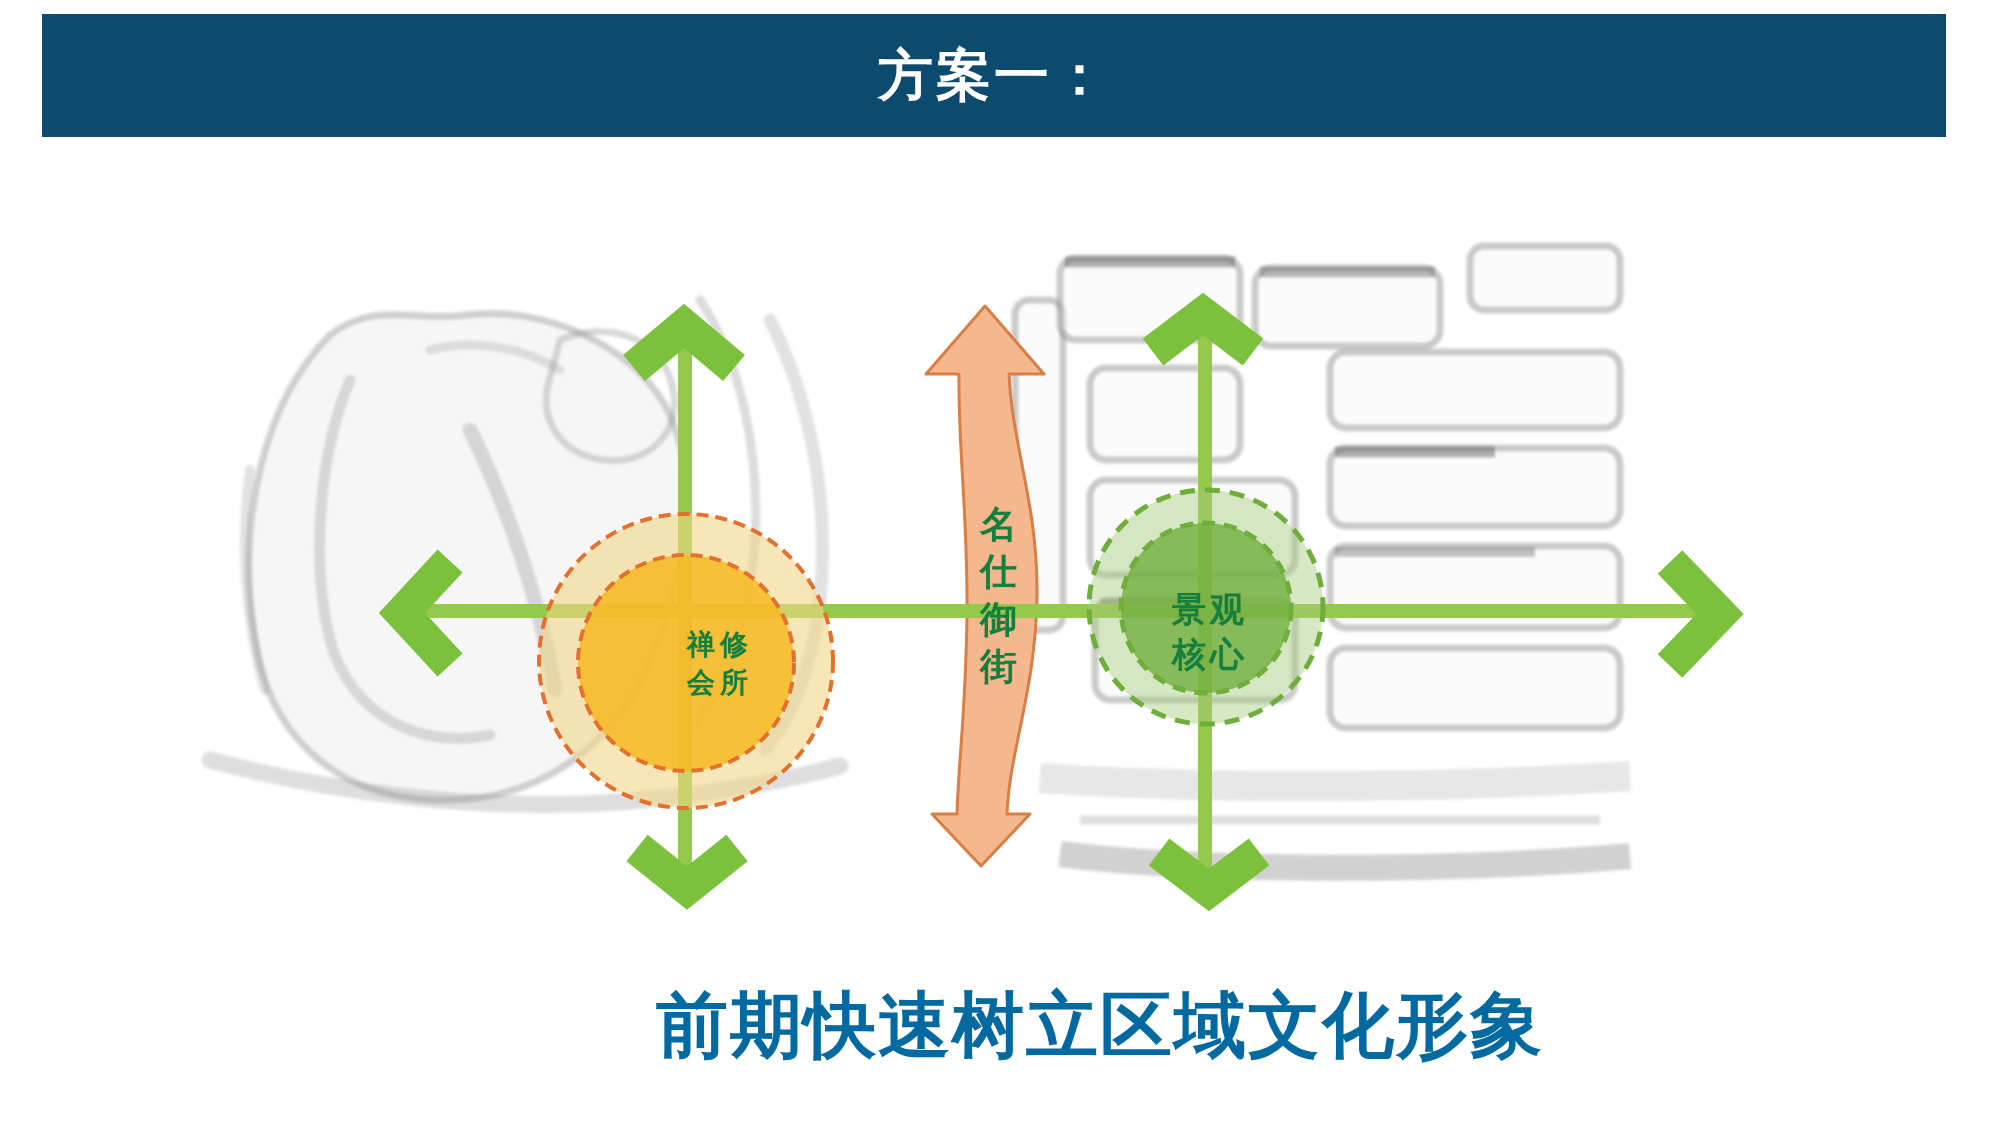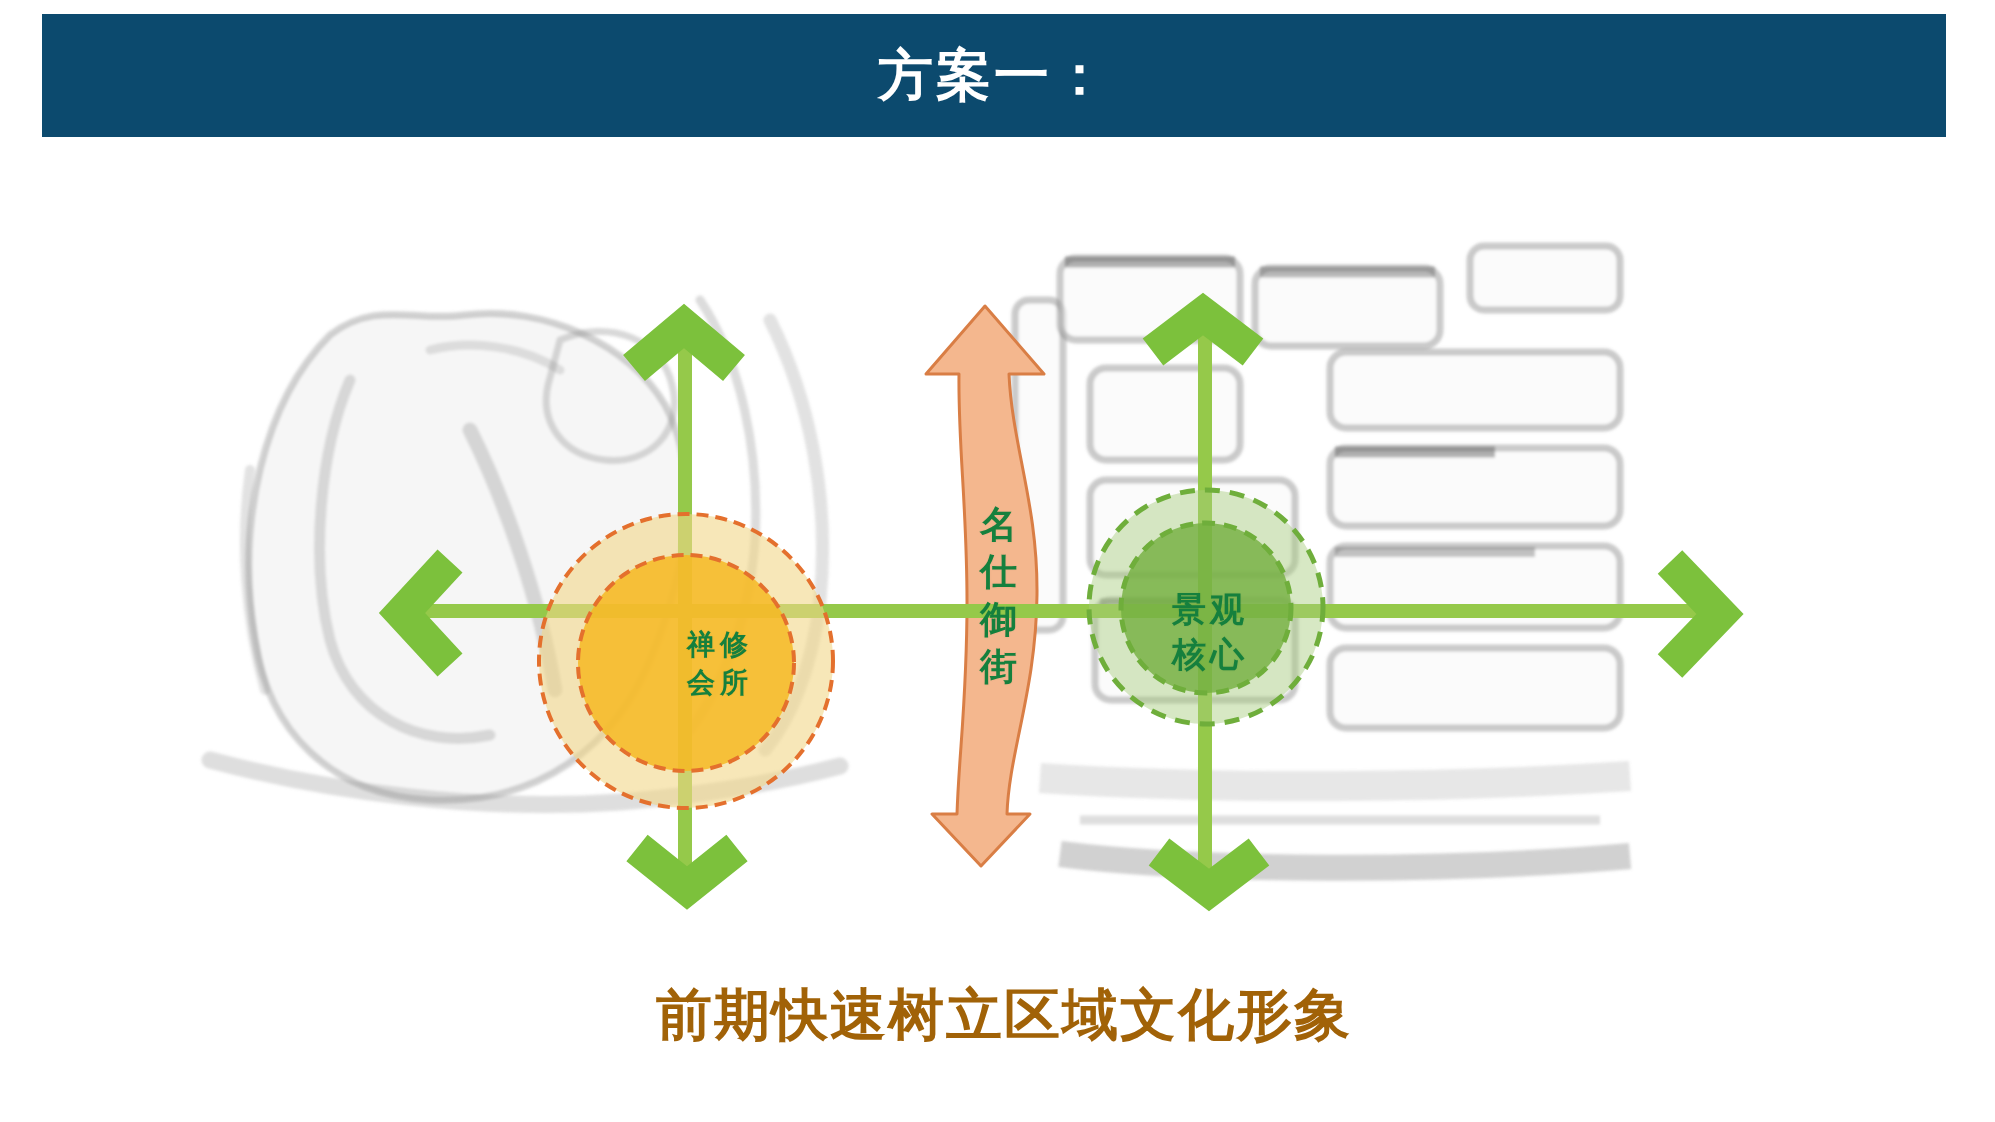--- a/index.html
+++ b/index.html
@@ -22,21 +22,21 @@
     text-shadow:0 0 2px rgba(0,0,0,0.08);
   }
   .label-zen       { left:720px;  top:664px; font-size:28px; line-height:1.35; letter-spacing:5px; }
   .label-landscape { left:1210px; top:632px; font-size:34px; line-height:1.32; letter-spacing:4px; }
   .label-street {
     left:996px; top:596px; width:42px; font-size:37px; line-height:1.28;
     word-break:break-all; white-space:normal;
   }
   .caption {
     position:absolute; left:656px; top:978px;
-    font-size:56px; font-weight:bold; color:#a16207; letter-spacing:2px; white-space:nowrap;
+    font-size:72px; font-weight:bold; color:#0369a1; letter-spacing:2px; white-space:nowrap;
   }
 </style>
 </head>
 <body>
 
 <div class="stage">
 
   <header class="titlebar">
     <span class="title-prefix">方案一：</span>
   </header>

